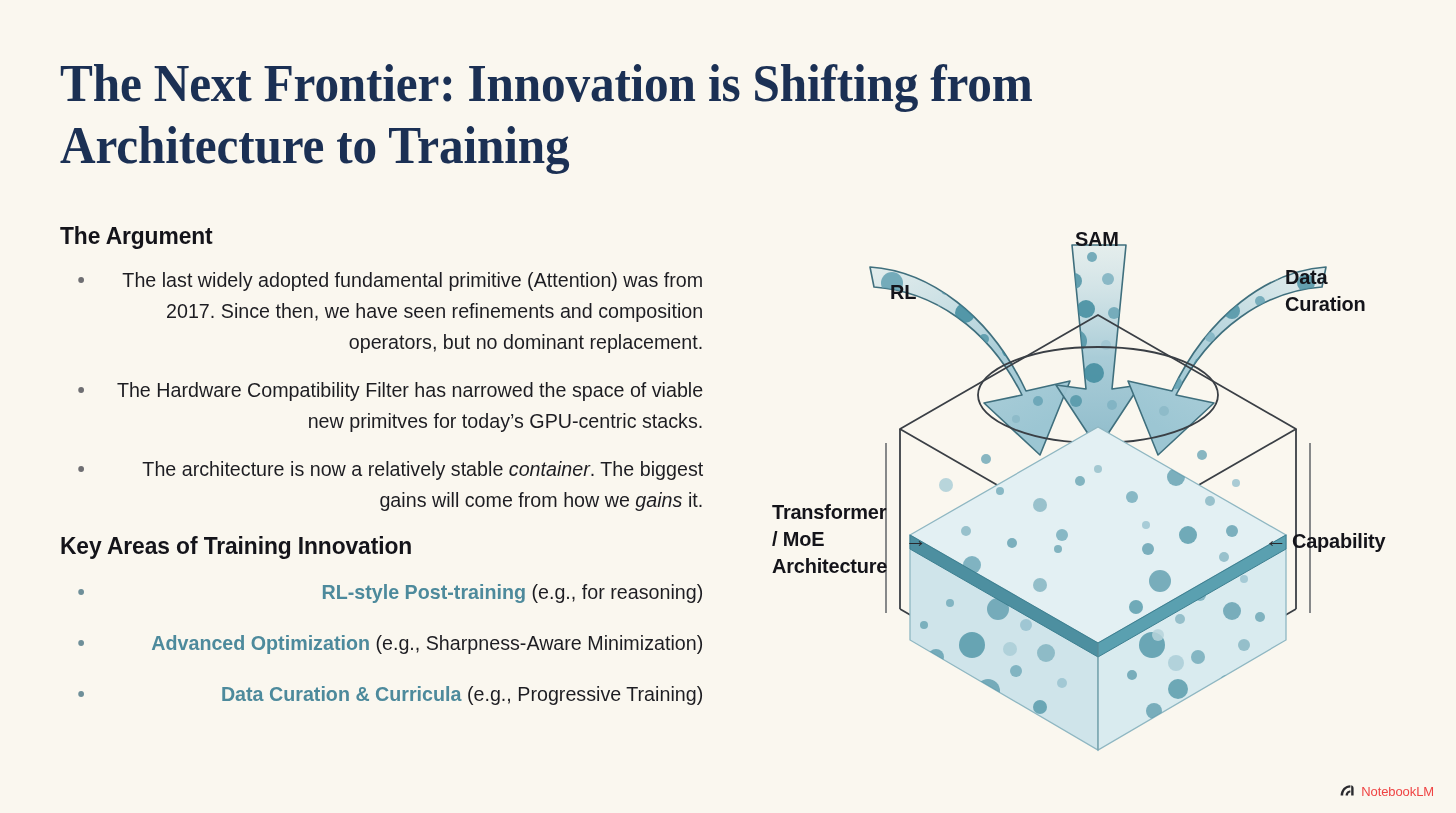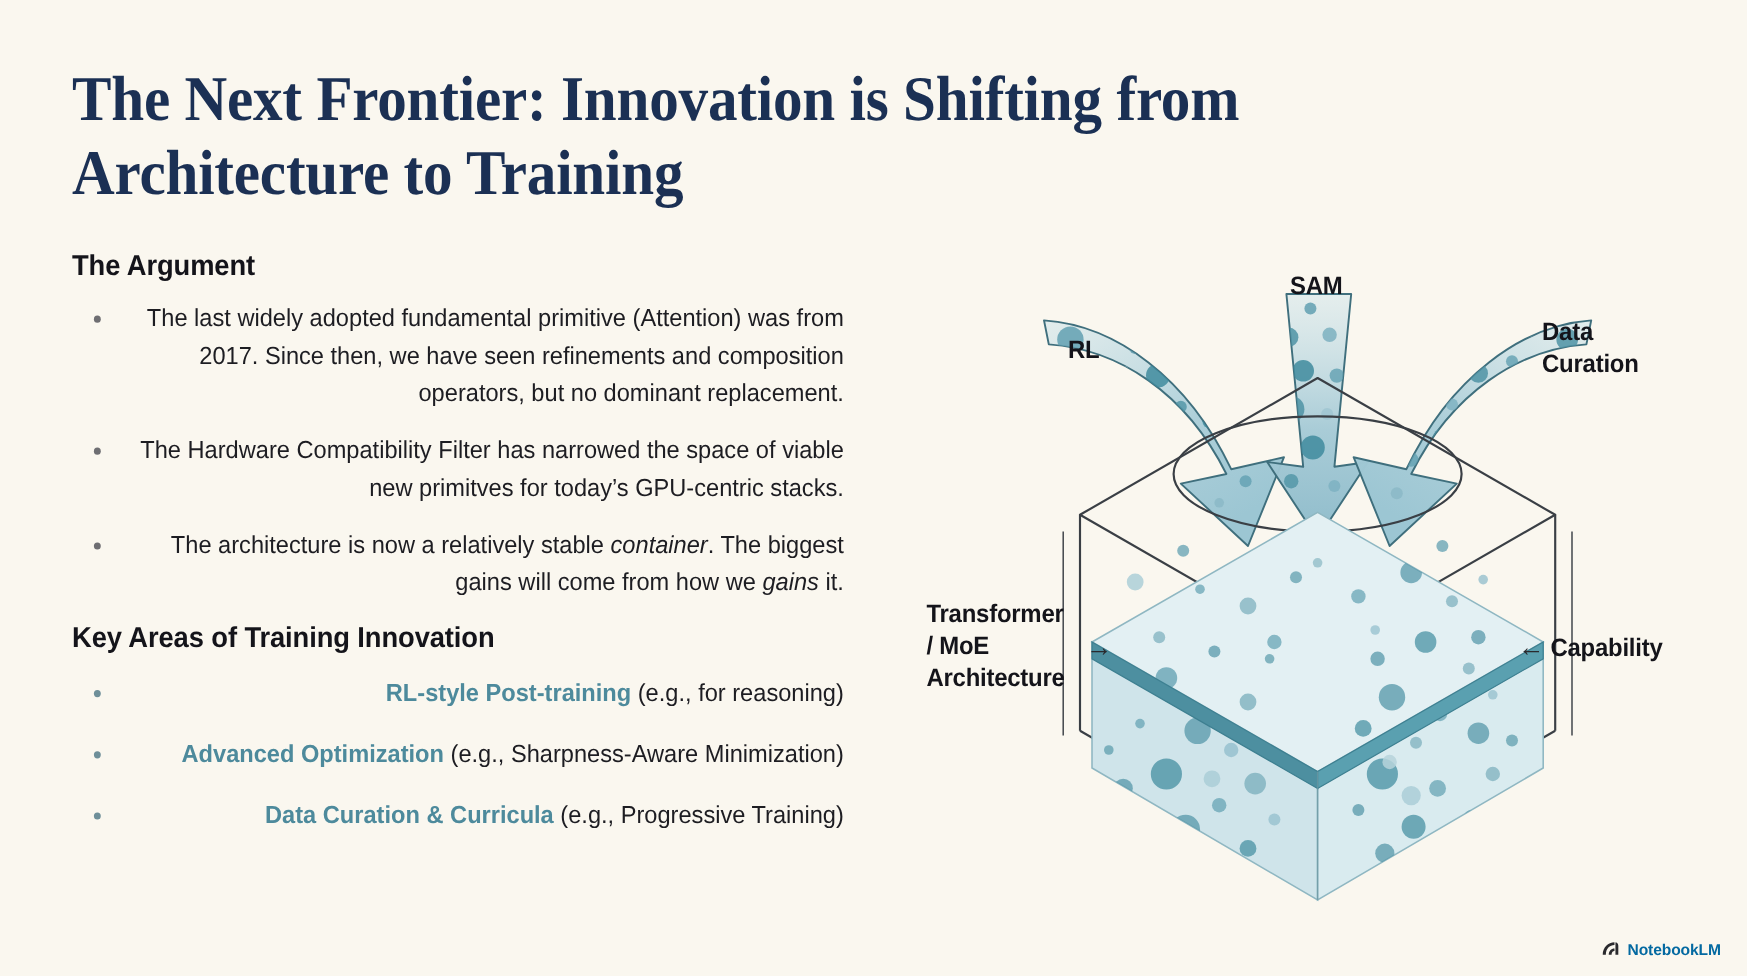--- a/index.html
+++ b/index.html
@@ -19,21 +19,21 @@
     font-weight:700;
     font-size:53px;
     line-height:62px;
     letter-spacing:-0.2px;
     color:#1b3054;
     transform:scaleX(0.93);
     transform-origin:left top;
   }
 
   
-  .left-col{position:absolute;left:60px;top:208px;width:670px;}
+  .left-col{position:absolute;left:60px;top:222px;width:670px;}
   .section-head{
     font-size:24px;font-weight:700;color:#14141a;
     letter-spacing:-0.1px;
     transform:scaleX(0.95);transform-origin:left center;
     margin:0 0 14px 0;
   }
   .bullets{list-style:none;margin:0;padding:0;text-align:right;}
   .bullets li{
     position:relative;
     padding-left:38px;
@@ -77,21 +77,21 @@
   .arrow-glyph{
     position:absolute;font-size:22px;color:#2a2a2e;font-weight:400;
   }
   #arr-left{left:905px;top:527px;}
   #arr-right{left:1265px;top:527px;}
 
   
   .watermark{
     position:absolute;right:22px;bottom:14px;
     display:flex;align-items:center;gap:6px;
-    font-size:13px;font-weight:700;color:#0369a1;letter-spacing:-0.1px;
+    font-size:13px;font-weight:400;color:#ef4444;letter-spacing:-0.1px;
   }
 </style>
 </head>
 <body>
 
 <div class="slide">
 
   <div class="title">The Next Frontier: Innovation is Shifting from Architecture to Training</div>
 
   <div class="left-col">

